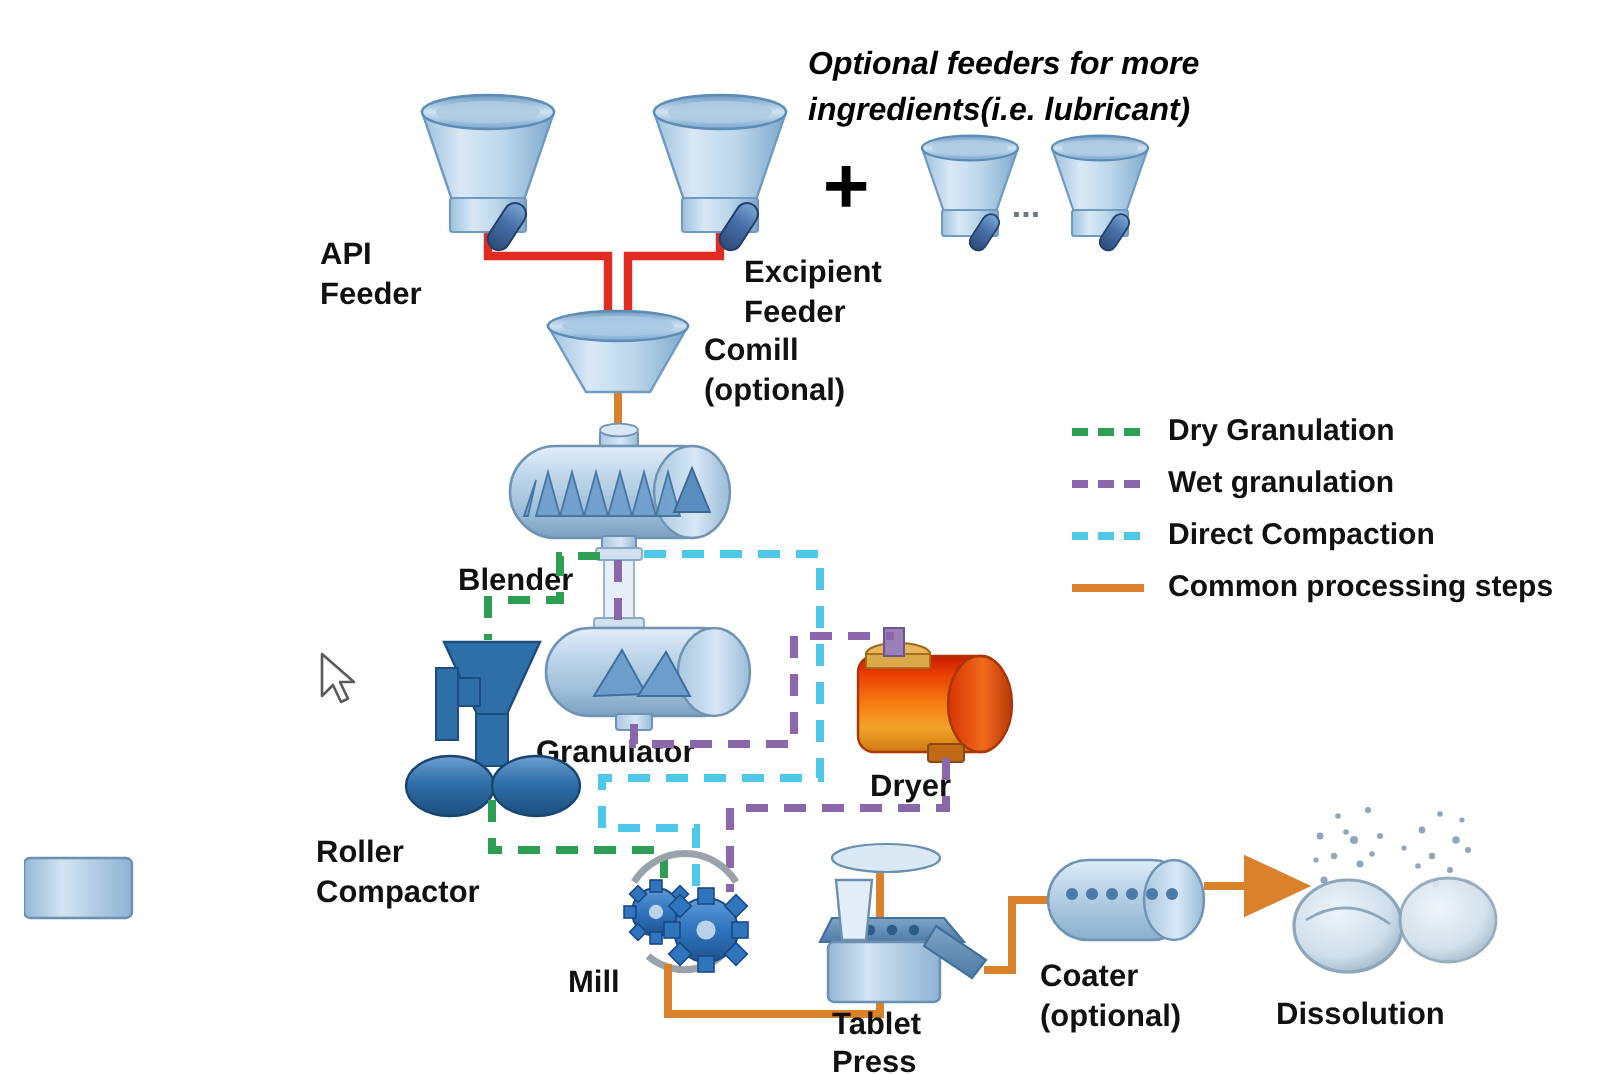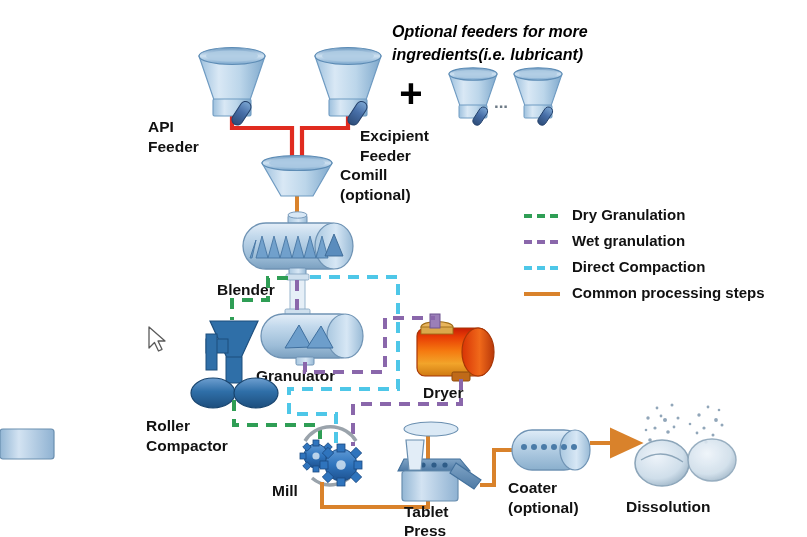--- a/index.html
+++ b/index.html
@@ -1,21 +1,21 @@
 <!DOCTYPE html>
 <html><head>
 <meta charset="utf-8">
 <style>
   html,body{margin:0;padding:0;}
   body{
     width:807px;height:537px;background:#ffffff;
     font-family:"Liberation Sans", sans-serif;
     overflow:hidden;position:relative;
   }
-  #stage{position:absolute;left:0;top:0;width:690px;height:537px;text-align:right;}
+  #stage{position:absolute;left:12px;top:0;width:690px;height:537px;text-align:right;}
   svg{display:block;}
   .lbl{
     font-family:"Liberation Sans", sans-serif;
     font-weight:bold;font-size:15.5px;fill:#111111;
     dominant-baseline:middle;
   }
   .title-txt{
     font-family:"Liberation Sans", sans-serif;
     font-weight:bold;font-style:italic;font-size:16px;fill:#000000;
     dominant-baseline:middle;

